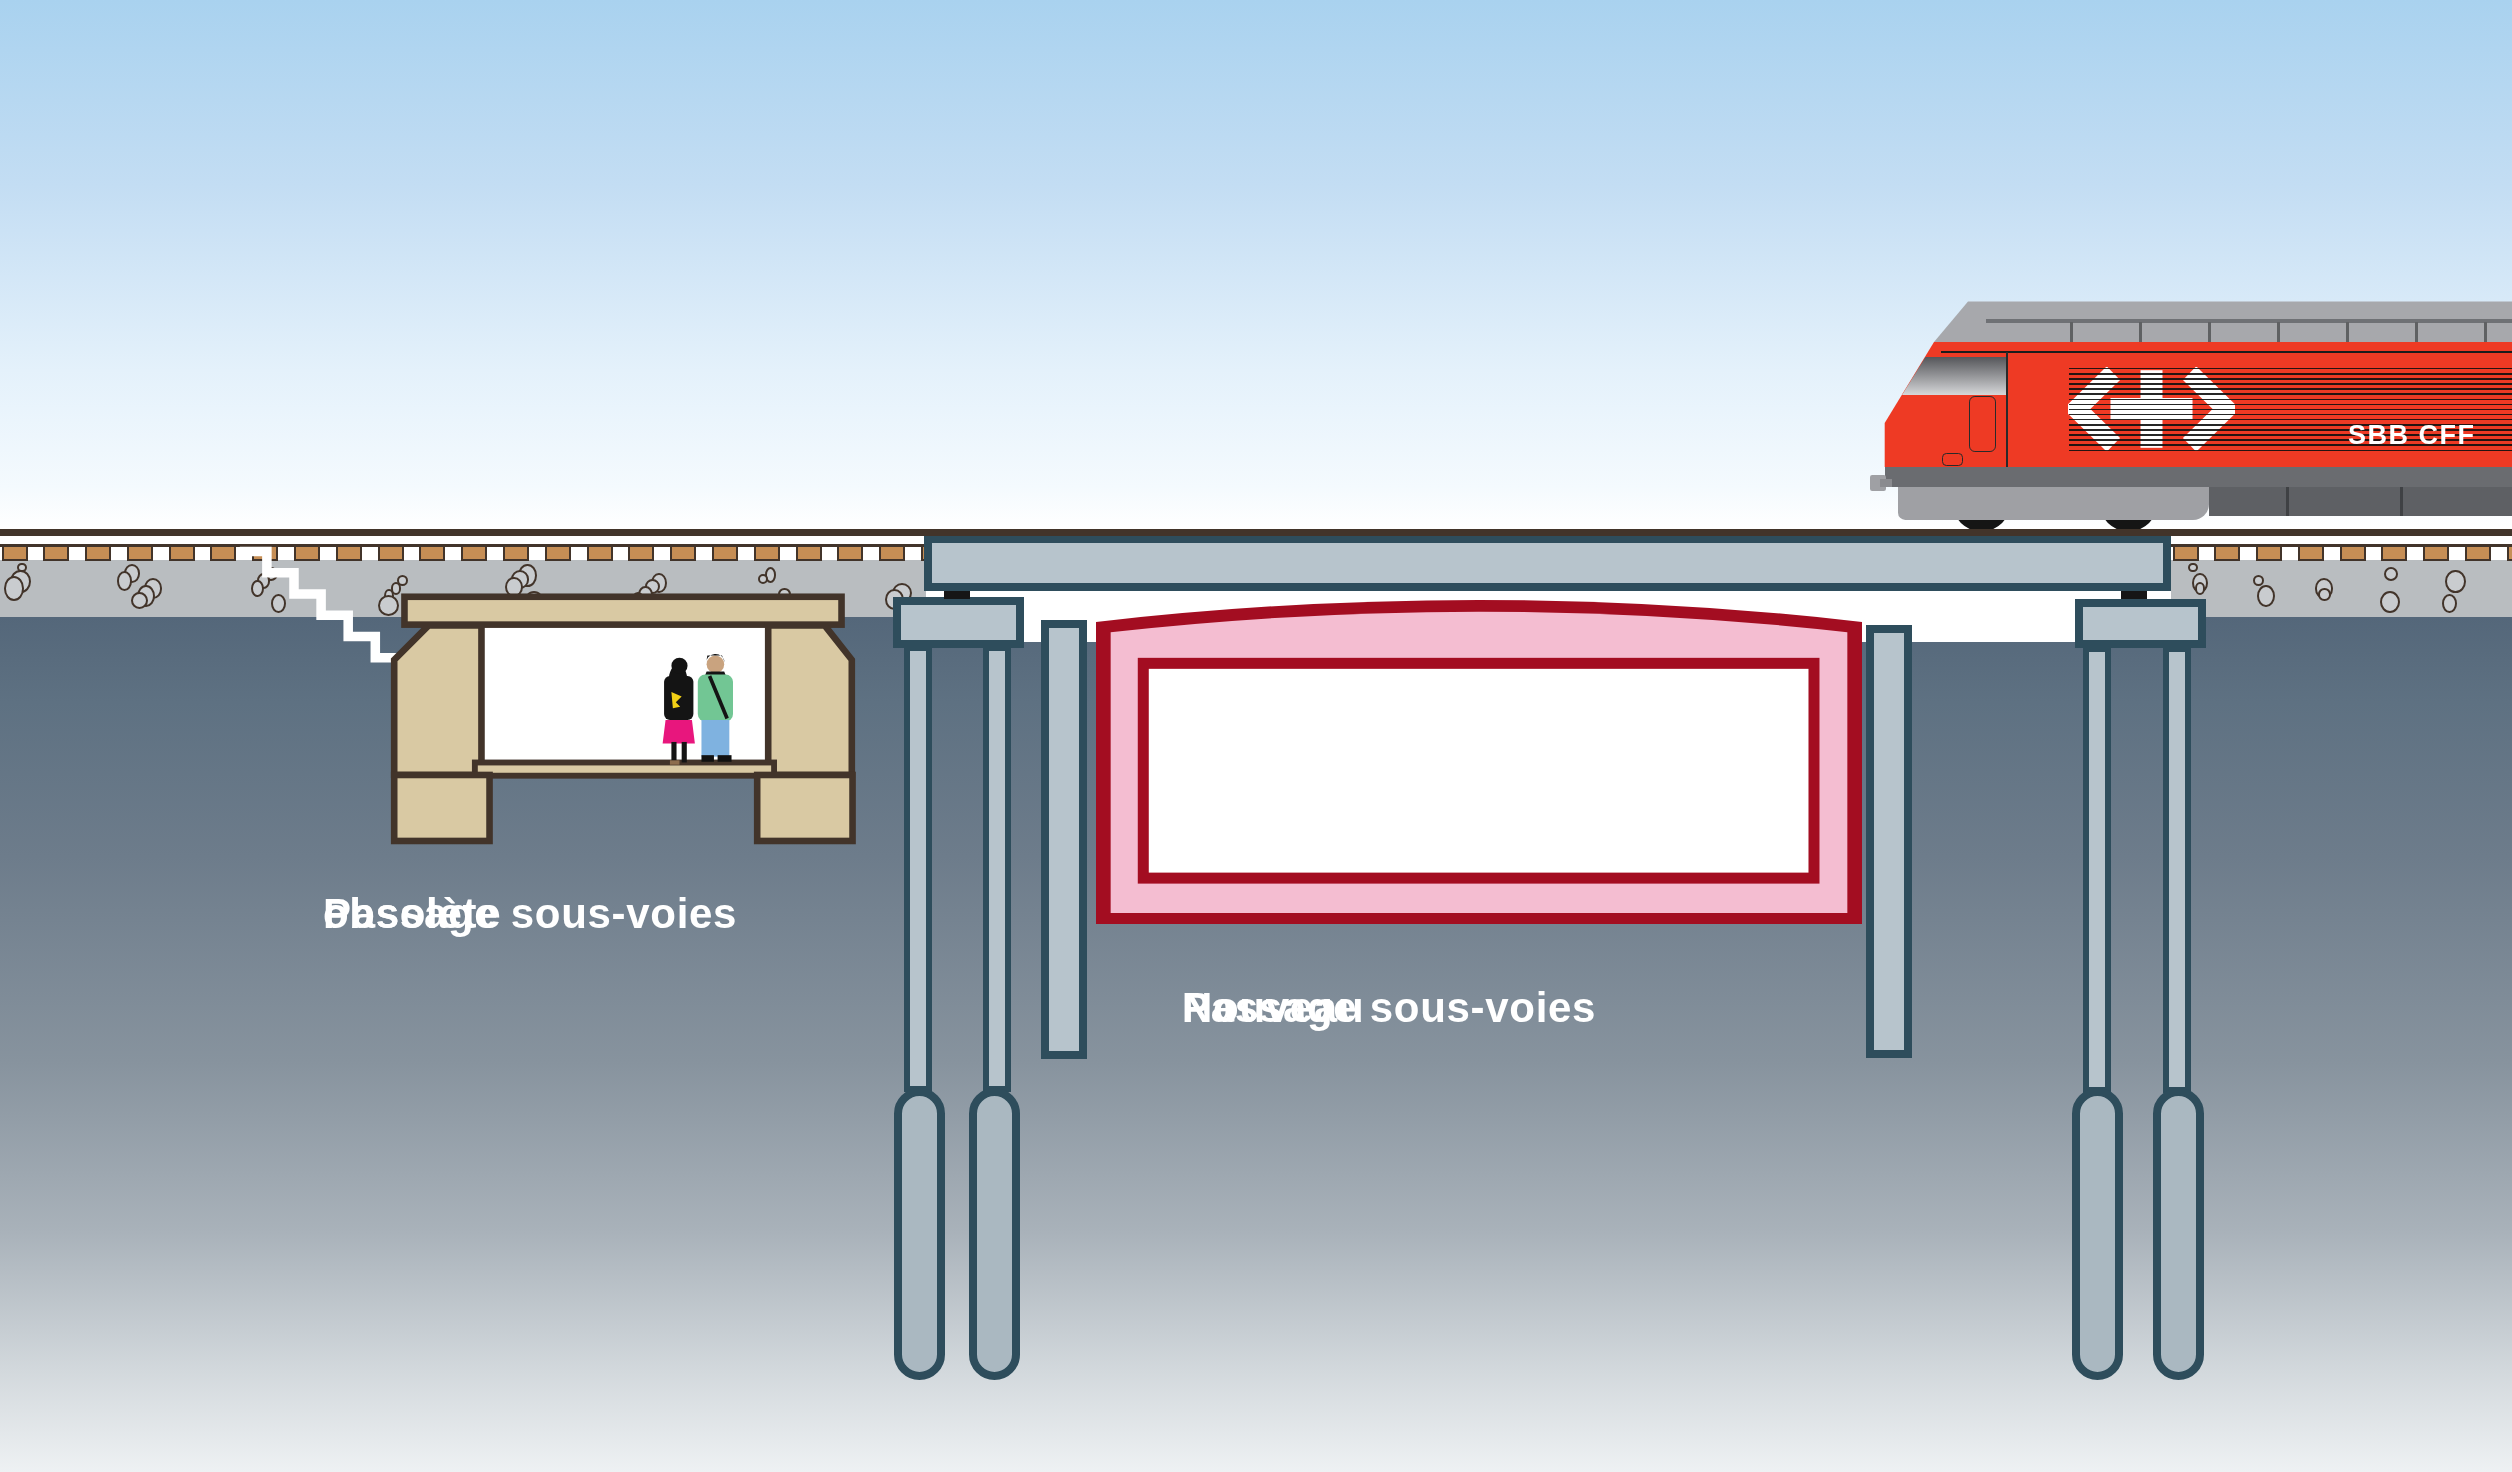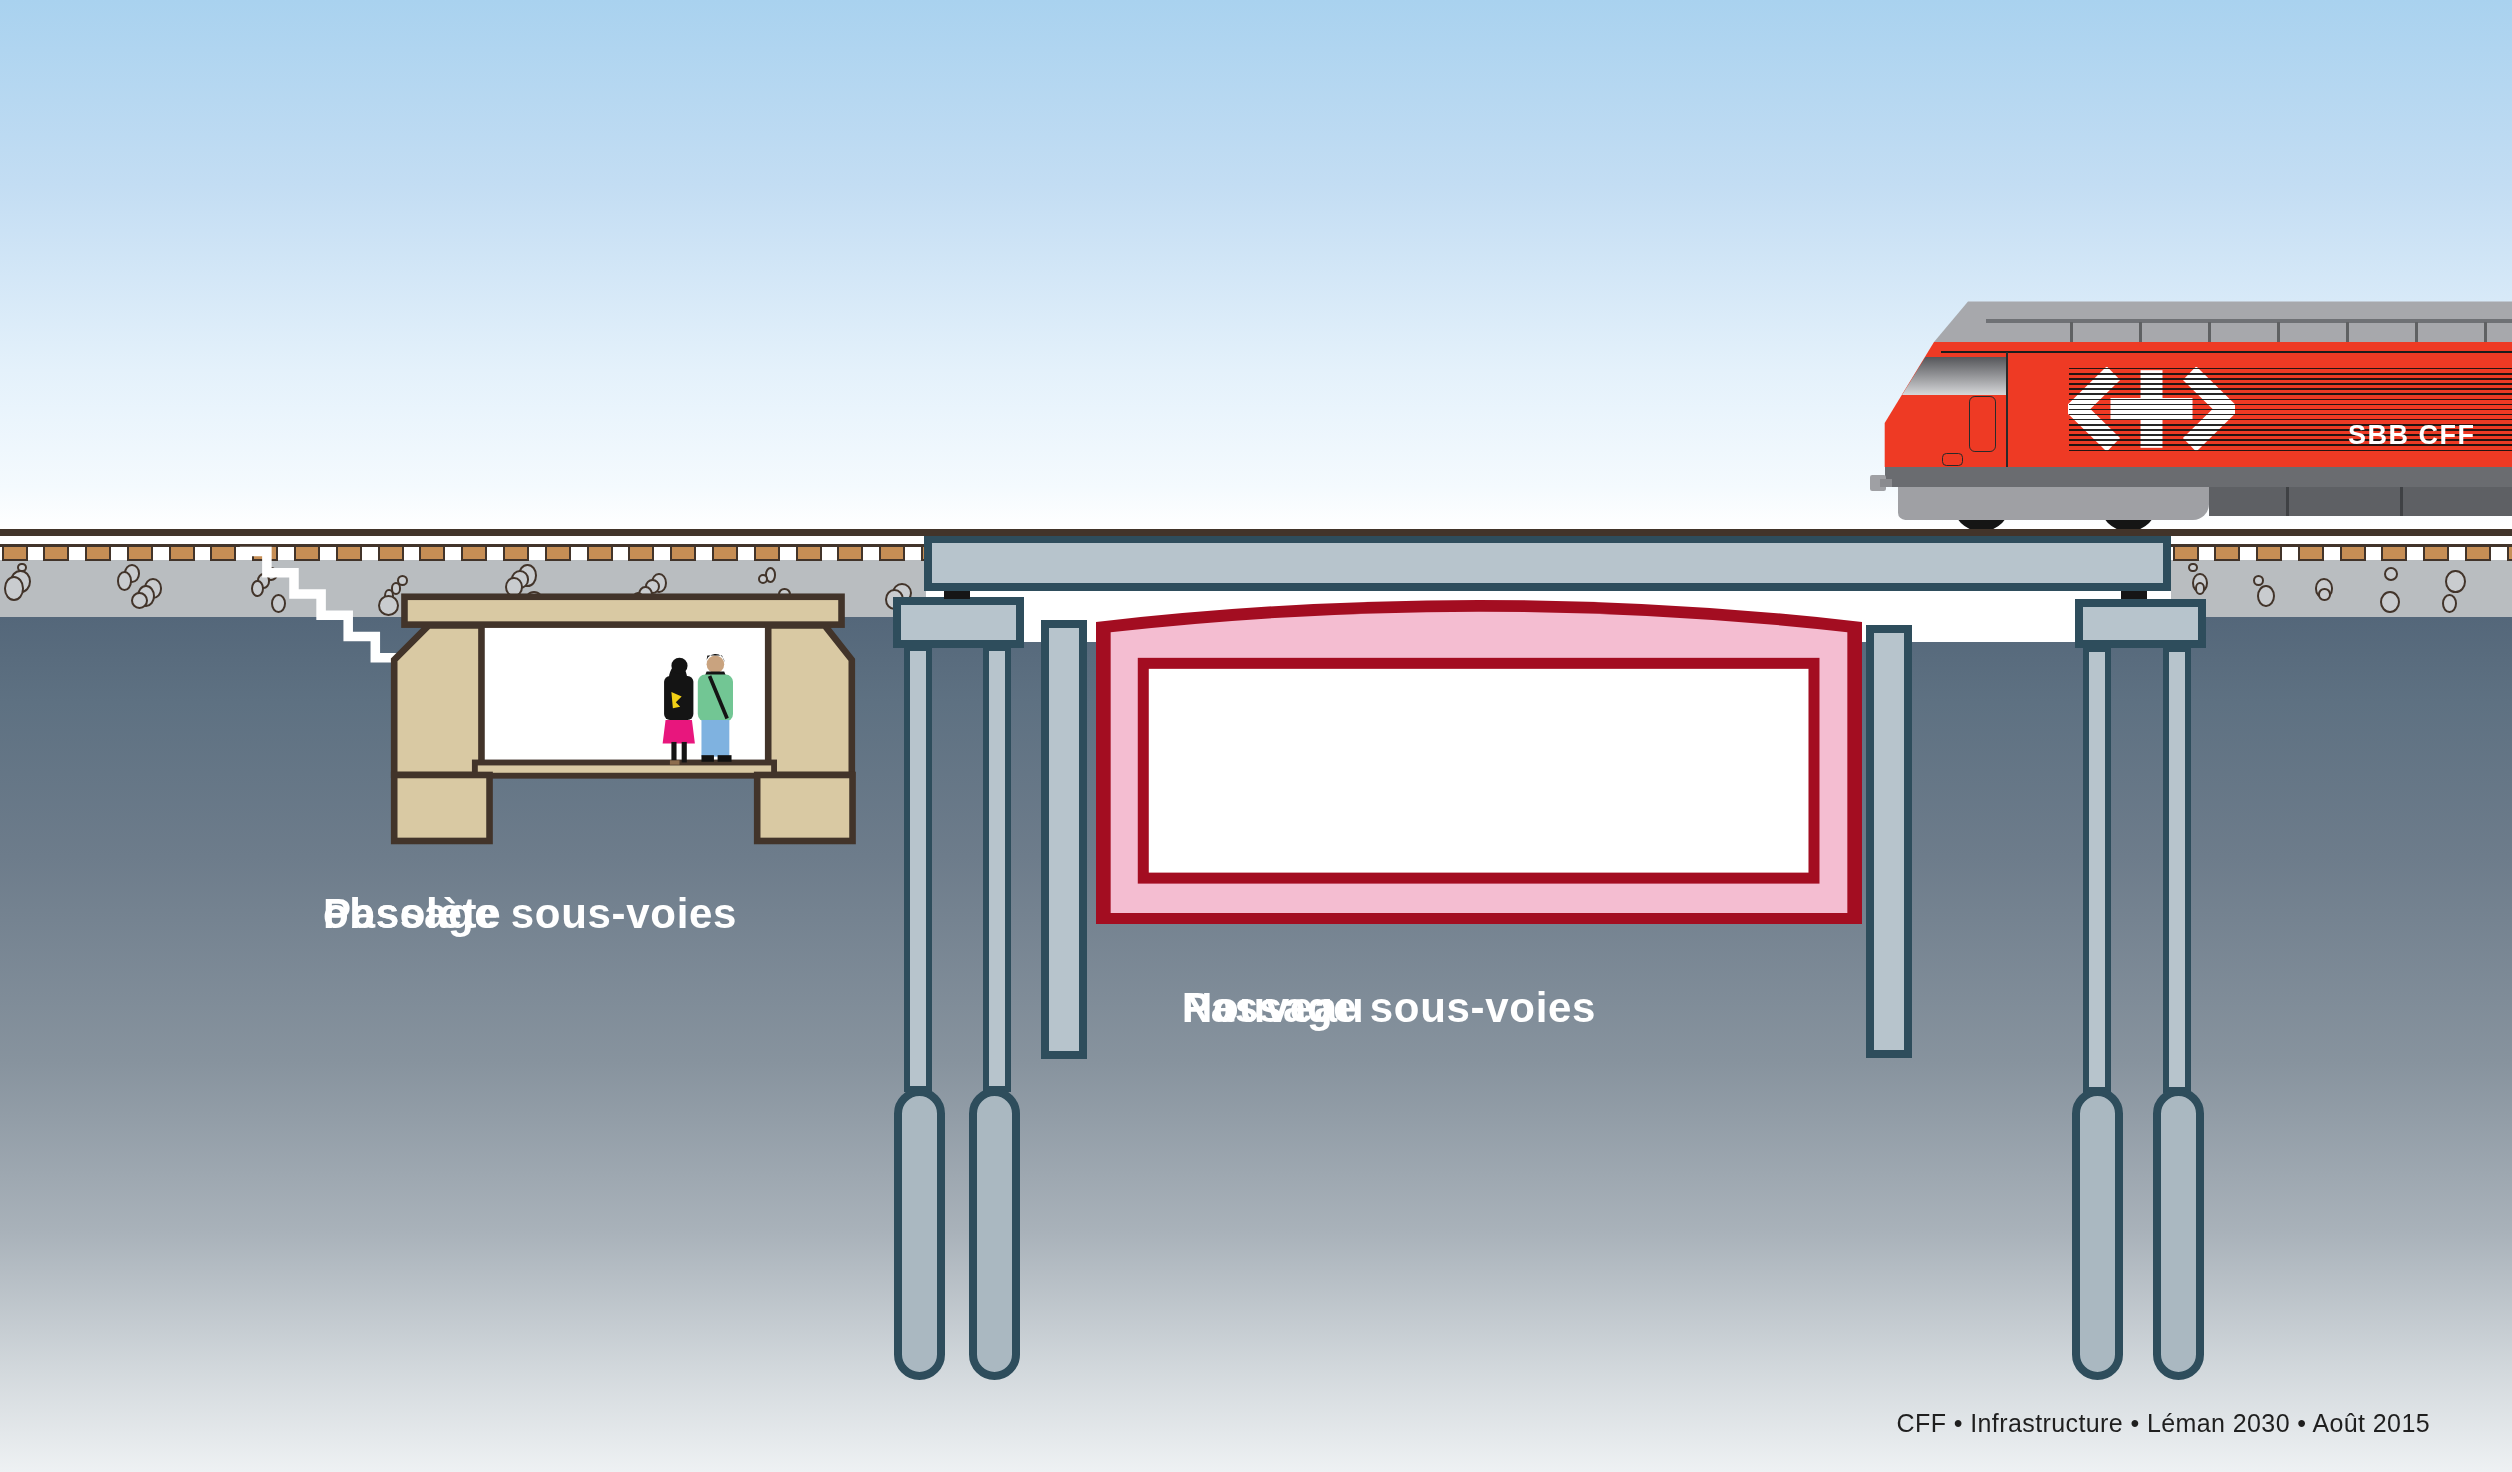--- a/index.html
+++ b/index.html
@@ -258,15 +258,14 @@
     <div class="wheel" style="left:83px"></div>
     <div class="wheel" style="left:230px"></div>
     <div class="loco-skirt"></div>
     <div class="loco-rearbox"></div>
     <div class="rear-div" style="left:416px"></div>
     <div class="rear-div" style="left:530px"></div>
   </div>
 
   <div class="rail"></div>
 
-  <div class="caption">CFF • Infrastructure • Léman 2030 • Août 2015</div>
 </div>
 
 
 </body></html>

